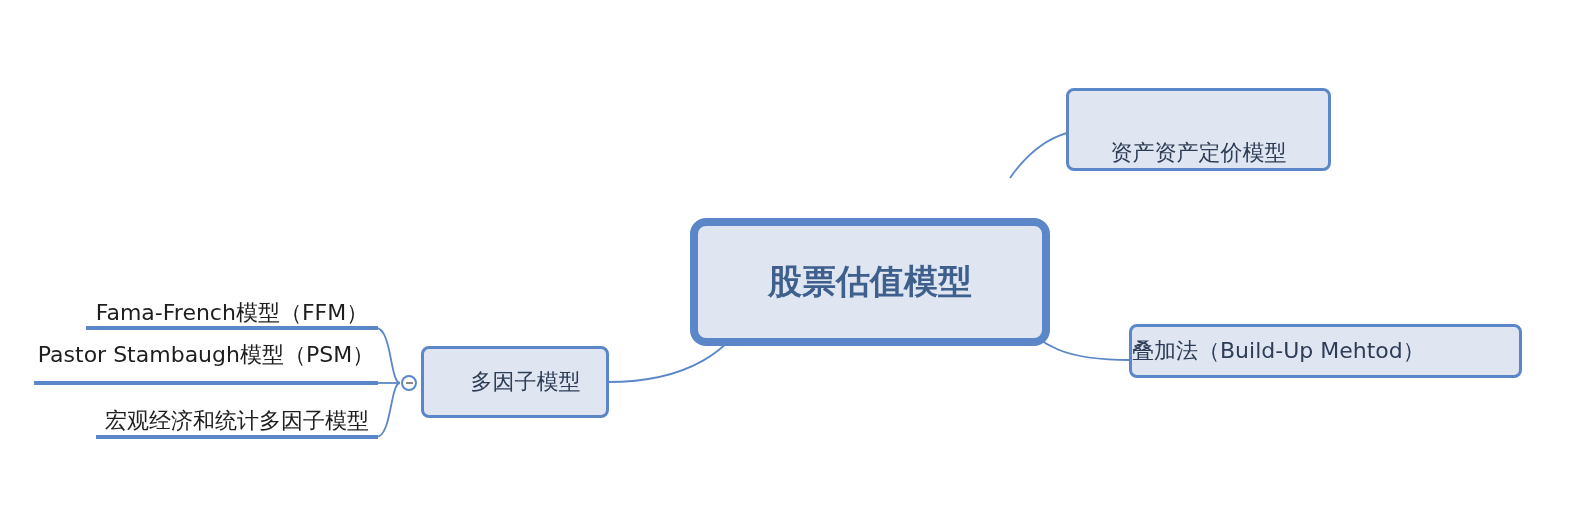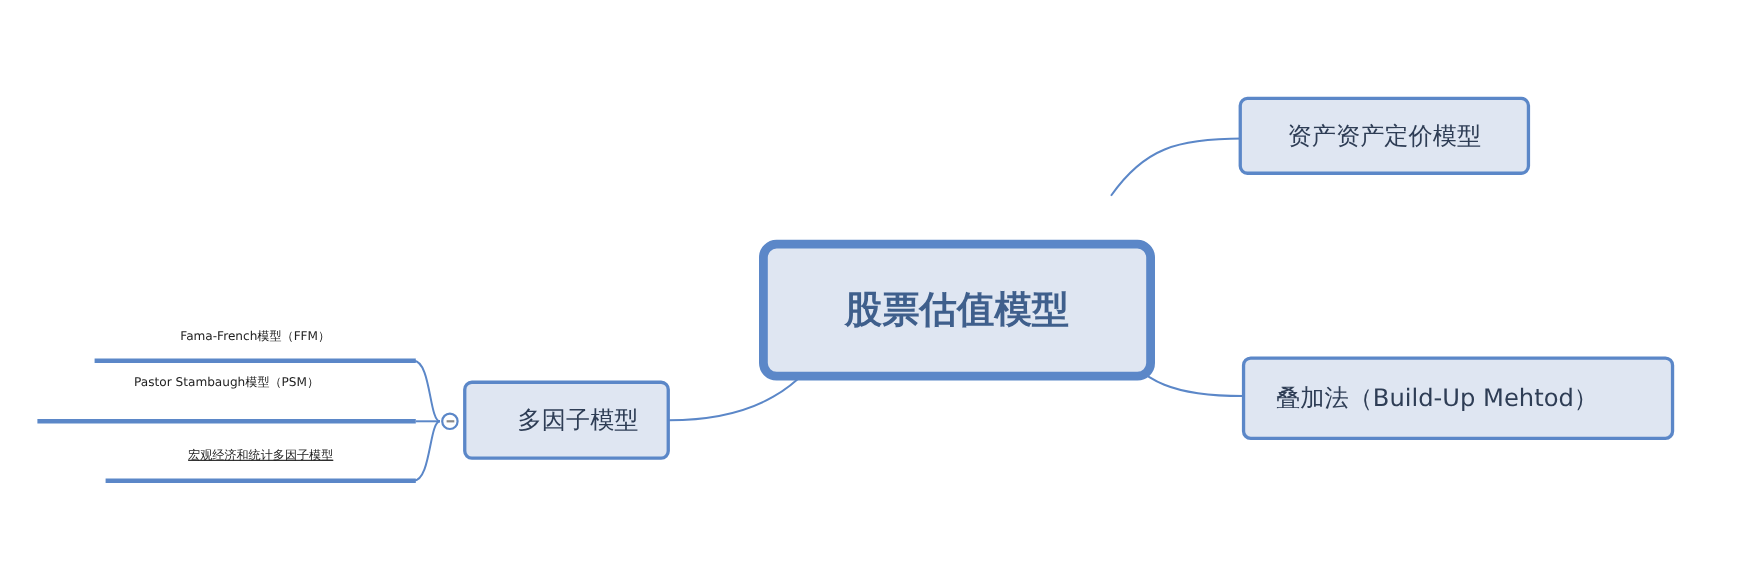--- a/index.html
+++ b/index.html
@@ -5,21 +5,21 @@
   html, body { margin: 0; padding: 0; background: #ffffff; }
   body { width: 1590px; height: 510px; position: relative; overflow: hidden;
          font-family: "DejaVu Sans", "Liberation Sans", sans-serif; }
   svg.links { position: absolute; left: 0; top: 0; width: 1590px; height: 510px; }
   .node { position: absolute; box-sizing: border-box; background: #dfe6f2;
           border: 3px solid #5b87c8; border-radius: 8px; color: #2e3d55;
           display: flex; align-items: center; justify-content: center; white-space: nowrap; }
   .node.root { border-width: 8px; border-radius: 16px; color: #3f5f8c; font-weight: bold;
                font-size: 34px; }
   .node.main { font-size: 22px; }
-  .leaf { position: absolute; font-size: 11px; color: #1e1e1e; white-space: nowrap;
+  .leaf { position: absolute; font-size: 22px; color: #1e1e1e; white-space: nowrap;
           text-align: center; }
   .collapse { position: absolute; width: 16px; height: 16px; box-sizing: border-box;
               border: 2px solid #5b87c8; border-radius: 50%; background: #fff;
               display: flex; align-items: center; justify-content: center; }
   .collapse span { display: block; width: 7px; height: 2px; background: #8a8a8a; }
 </style>
 </head>
 <body>
 
 <svg class="links" viewBox="0 0 1590 510">
@@ -39,37 +39,37 @@
     <line x1="86" y1="328" x2="378" y2="328"></line>
     <line x1="34" y1="383" x2="378" y2="383"></line>
     <line x1="96" y1="437" x2="378" y2="437"></line>
   </g>
 </svg>
 
 <div class="node root" style="left:690px; top:178px; width:360px; height:128px;margin-top:40px;">
   <span>股票估值模型</span>
 </div>
 
-<div class="node main" style="left:1126px; top:88px; width:265px; height:71px;">
+<div class="node main" style="left:1066px; top:88px; width:265px; height:83px;align-items:flex-end;">
   <span>资产资产定价模型</span>
 </div>
 
-<div class="node main" style="left:1129px; top:324px; width:393px; height:76px; justify-content:flex-start; padding-left:28px;">
+<div class="node main" style="left:1129px; top:324px; width:393px; height:54px; justify-content:flex-start; ">
   <span>叠加法（Build-Up Mehtod）</span>
 </div>
 
 <div class="node main" style="left:421px; top:346px; width:188px; height:72px;padding-left:21px;">
   <span>多因子模型</span>
 </div>
 
 <div class="collapse" style="left:401px; top:375px;">
     <span></span>
   </div>
 
 <div class="leaf" style="left:86px; top:298px; width:292px;">
   <span>Fama-French模型（FFM）</span>
 </div>
 <div class="leaf" style="left:34px; top:340px; width:344px;">
   <span>Pastor Stambaugh模型（PSM）</span>
 </div>
-<div class="leaf" style="left:96px; top:406px; width:282px;text-decoration:underline;">
+<div class="leaf" style="left:96px; top:406px; width:282px;">
   <span>宏观经济和统计多因子模型</span>
 </div>
 
 </body></html>

